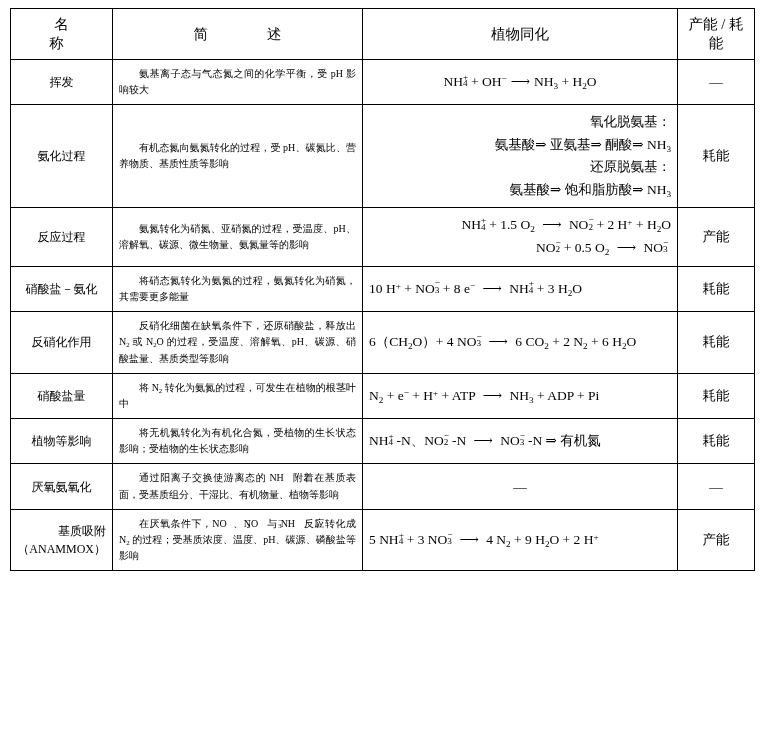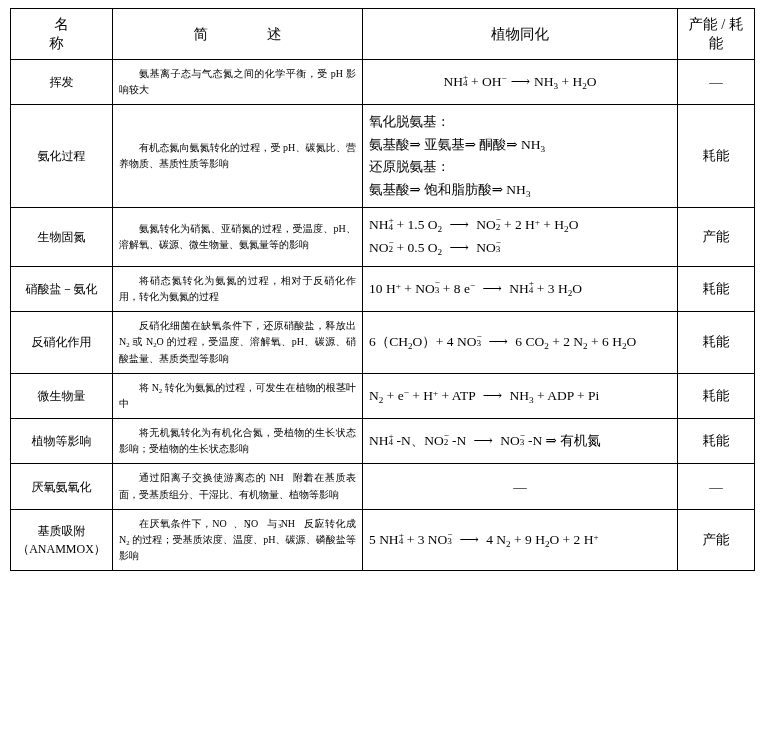--- a/index.html
+++ b/index.html
@@ -88,21 +88,21 @@
     position: absolute;
     left: 0;
     top: -0.30em;
   }
   .supsub sub {
     position: absolute;
     left: 0;
     top: 0.42em;
   }
   .dash { font-size: 13.5px; }
-  .small-block { display: block; }
+  .small-block { display: block; text-align: right; }
 </style>
 </head>
 <body>
 
 <div class="page">
   <table class="nitrogen-table">
     <colgroup>
       <col class="c-name">
       <col class="c-desc">
       <col class="c-rxn">
@@ -137,55 +137,55 @@
         <td class="rxn-cell">
           <span class="small-block">氧化脱氨基：</span>
           <span class="small-block">氨基酸⇒ 亚氨基⇒ 酮酸⇒ NH<sub>3</sub></span>
           <span class="small-block">还原脱氨基：</span>
           <span class="small-block">氨基酸⇒ 饱和脂肪酸⇒ NH<sub>3</sub></span>
         </td>
         <td class="energy-cell">耗能</td>
       </tr>
 
       <tr>
-        <td class="name-cell">生物固氮</td>
+        <td class="name-cell">反应过程</td>
         <td class="desc-cell">
           <span class="indent">氨氮转化为硝氮、亚硝氮的过程，受温度、pH、溶解氧、碳源、微生物量、氨氮量等的影响</span>
         </td>
         <td class="rxn-cell">
           <span class="small-block rxn-line">NH<span class="supsub"><sup>+</sup><sub>4</sub></span>+ 1.5 O<sub>2</sub> <span class="arrow">⟶</span> NO<span class="supsub"><sup>−</sup><sub>2</sub></span>+ 2 H<sup>+</sup> + H<sub>2</sub>O</span>
           <span class="small-block rxn-line">NO<span class="supsub"><sup>−</sup><sub>2</sub></span>+ 0.5 O<sub>2</sub> <span class="arrow">⟶</span> NO<span class="supsub"><sup>−</sup><sub>3</sub></span></span>
         </td>
         <td class="energy-cell">产能</td>
       </tr>
 
       <tr>
         <td class="name-cell">硝酸盐－氨化</td>
         <td class="desc-cell">
-          <span class="indent">将硝态氮转化为氨氮的过程，相对于反硝化作用，转化为氨氮的过程</span>
+          <span class="indent">将硝态氮转化为氨氮的过程，氨氮转化为硝氮，其需要更多能量</span>
         </td>
         <td class="rxn-cell">
           <span class="rxn-line">10 H<sup>+</sup> + NO<span class="supsub"><sup>−</sup><sub>3</sub></span>+ 8 e<sup>−</sup> <span class="arrow">⟶</span> NH<span class="supsub"><sup>+</sup><sub>4</sub></span>+ 3 H<sub>2</sub>O</span>
         </td>
         <td class="energy-cell">耗能</td>
       </tr>
 
       <tr>
         <td class="name-cell">反硝化作用</td>
         <td class="desc-cell">
           <span class="indent">反硝化细菌在缺氧条件下，还原硝酸盐，释放出 N<sub>2</sub> 或 N<sub>2</sub>O 的过程，受温度、溶解氧、pH、碳源、硝酸盐量、基质类型等影响</span>
         </td>
         <td class="rxn-cell">
           <span class="rxn-line">6（CH<sub>2</sub>O）+ 4 NO<span class="supsub"><sup>−</sup><sub>3</sub></span><span class="arrow">⟶</span> 6 CO<sub>2</sub> + 2 N<sub>2</sub> + 6 H<sub>2</sub>O</span>
         </td>
         <td class="energy-cell">耗能</td>
       </tr>
 
       <tr>
-        <td class="name-cell">微生物量</td>
+        <td class="name-cell">硝酸盐量</td>
         <td class="desc-cell">
           <span class="indent">将 N<sub>2</sub> 转化为氨氮的过程，可发生在植物的根茎叶中</span>
         </td>
         <td class="rxn-cell">
           <span class="rxn-line">N<sub>2</sub> + e<sup>−</sup> + H<sup>+</sup> + ATP <span class="arrow">⟶</span> NH<sub>3</sub> + ADP + Pi</span>
         </td>
         <td class="energy-cell">耗能</td>
       </tr>
 
       <tr>

